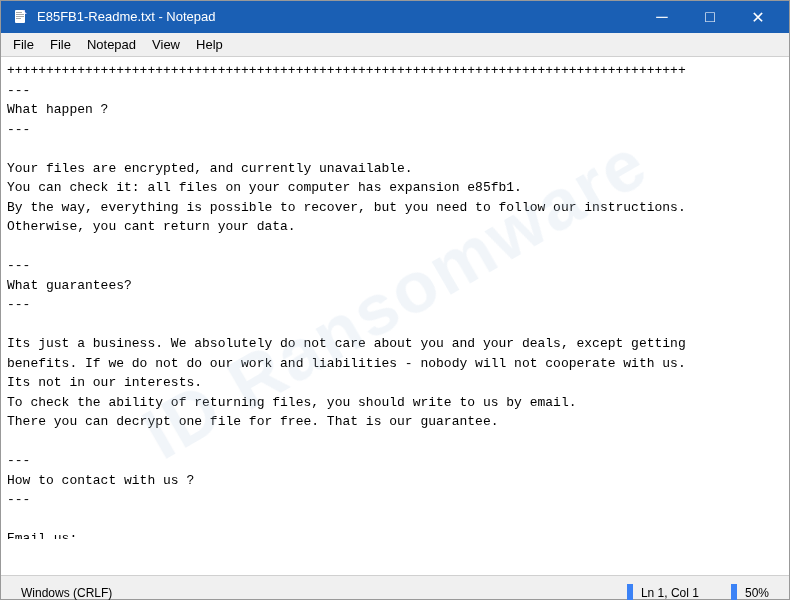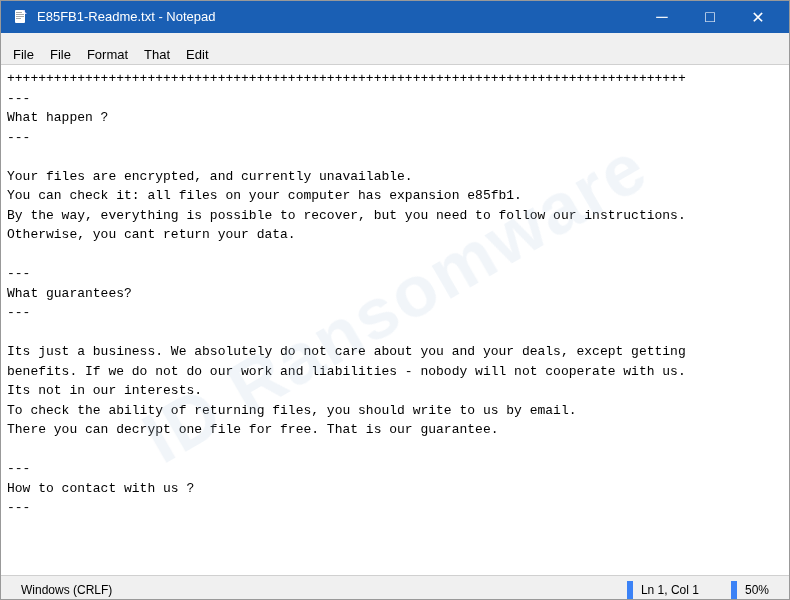--- a/index.html
+++ b/index.html
@@ -60,23 +60,23 @@
       font-size: 16px;
       cursor: pointer;
       display: flex;
       align-items: center;
       justify-content: center;
       font-family: 'Segoe UI', Arial, sans-serif;
     }
     .menu-bar {
       background: #f0f0f0;
       border-bottom: 1px solid #d0d0d0;
-      height: 32px;
-      display: flex;
-      align-items: flex-end;
+      height: 24px;
+      display: flex;
+      align-items: center;
       padding: 0 4px;
       flex-shrink: 0;
     }
     .menu-item {
       padding: 2px 8px;
       font-family: 'Segoe UI', Arial, sans-serif;
       font-size: 13px;
       cursor: pointer;
       color: #000;
     }
@@ -112,23 +112,23 @@
       pointer-events: none;
       white-space: nowrap;
       z-index: 10;
       letter-spacing: 2px;
     }
     .status-bar {
       background: #f0f0f0;
       border-top: 1px solid #d0d0d0;
       height: 24px;
       display: flex;
-      align-items: flex-end;
+      align-items: flex-start;
       justify-content: flex-end;
-      padding: 0 12px;
+      padding: 8px 12px;
       flex-shrink: 0;
       gap: 24px;
       font-family: 'Segoe UI', Arial, sans-serif;
       font-size: 12px;
       color: #000;
       margin-top: 36px;
     }
     .status-section {
       padding: 2px 8px;
       border-left: 6px solid #3b82f6;
@@ -169,23 +169,23 @@
     <div class="title-bar-buttons">
       <button class="tb-btn minimize">─</button>
       <button class="tb-btn maximize">□</button>
       <button class="tb-btn close">✕</button>
     </div>
   </div>
 
   <div class="menu-bar">
     <span class="menu-item">File</span>
     <span class="menu-item">File</span>
-    <span class="menu-item">Format</span>
-    <span class="menu-item">That</span>
-    <span class="menu-item">Edit</span>
+    <span class="menu-item">Notepad</span>
+    <span class="menu-item">View</span>
+    <span class="menu-item">Help</span>
   </div>
 
   <div class="editor-area">
     <div class="watermark">ID Ransomware</div>
     <div class="editor-content" tabindex="0">+++++++++++++++++++++++++++++++++++++++++++++++++++++++++++++++++++++++++++++++++++++++
 ---
 What happen ?
 ---
 
 Your files are encrypted, and currently unavailable.

